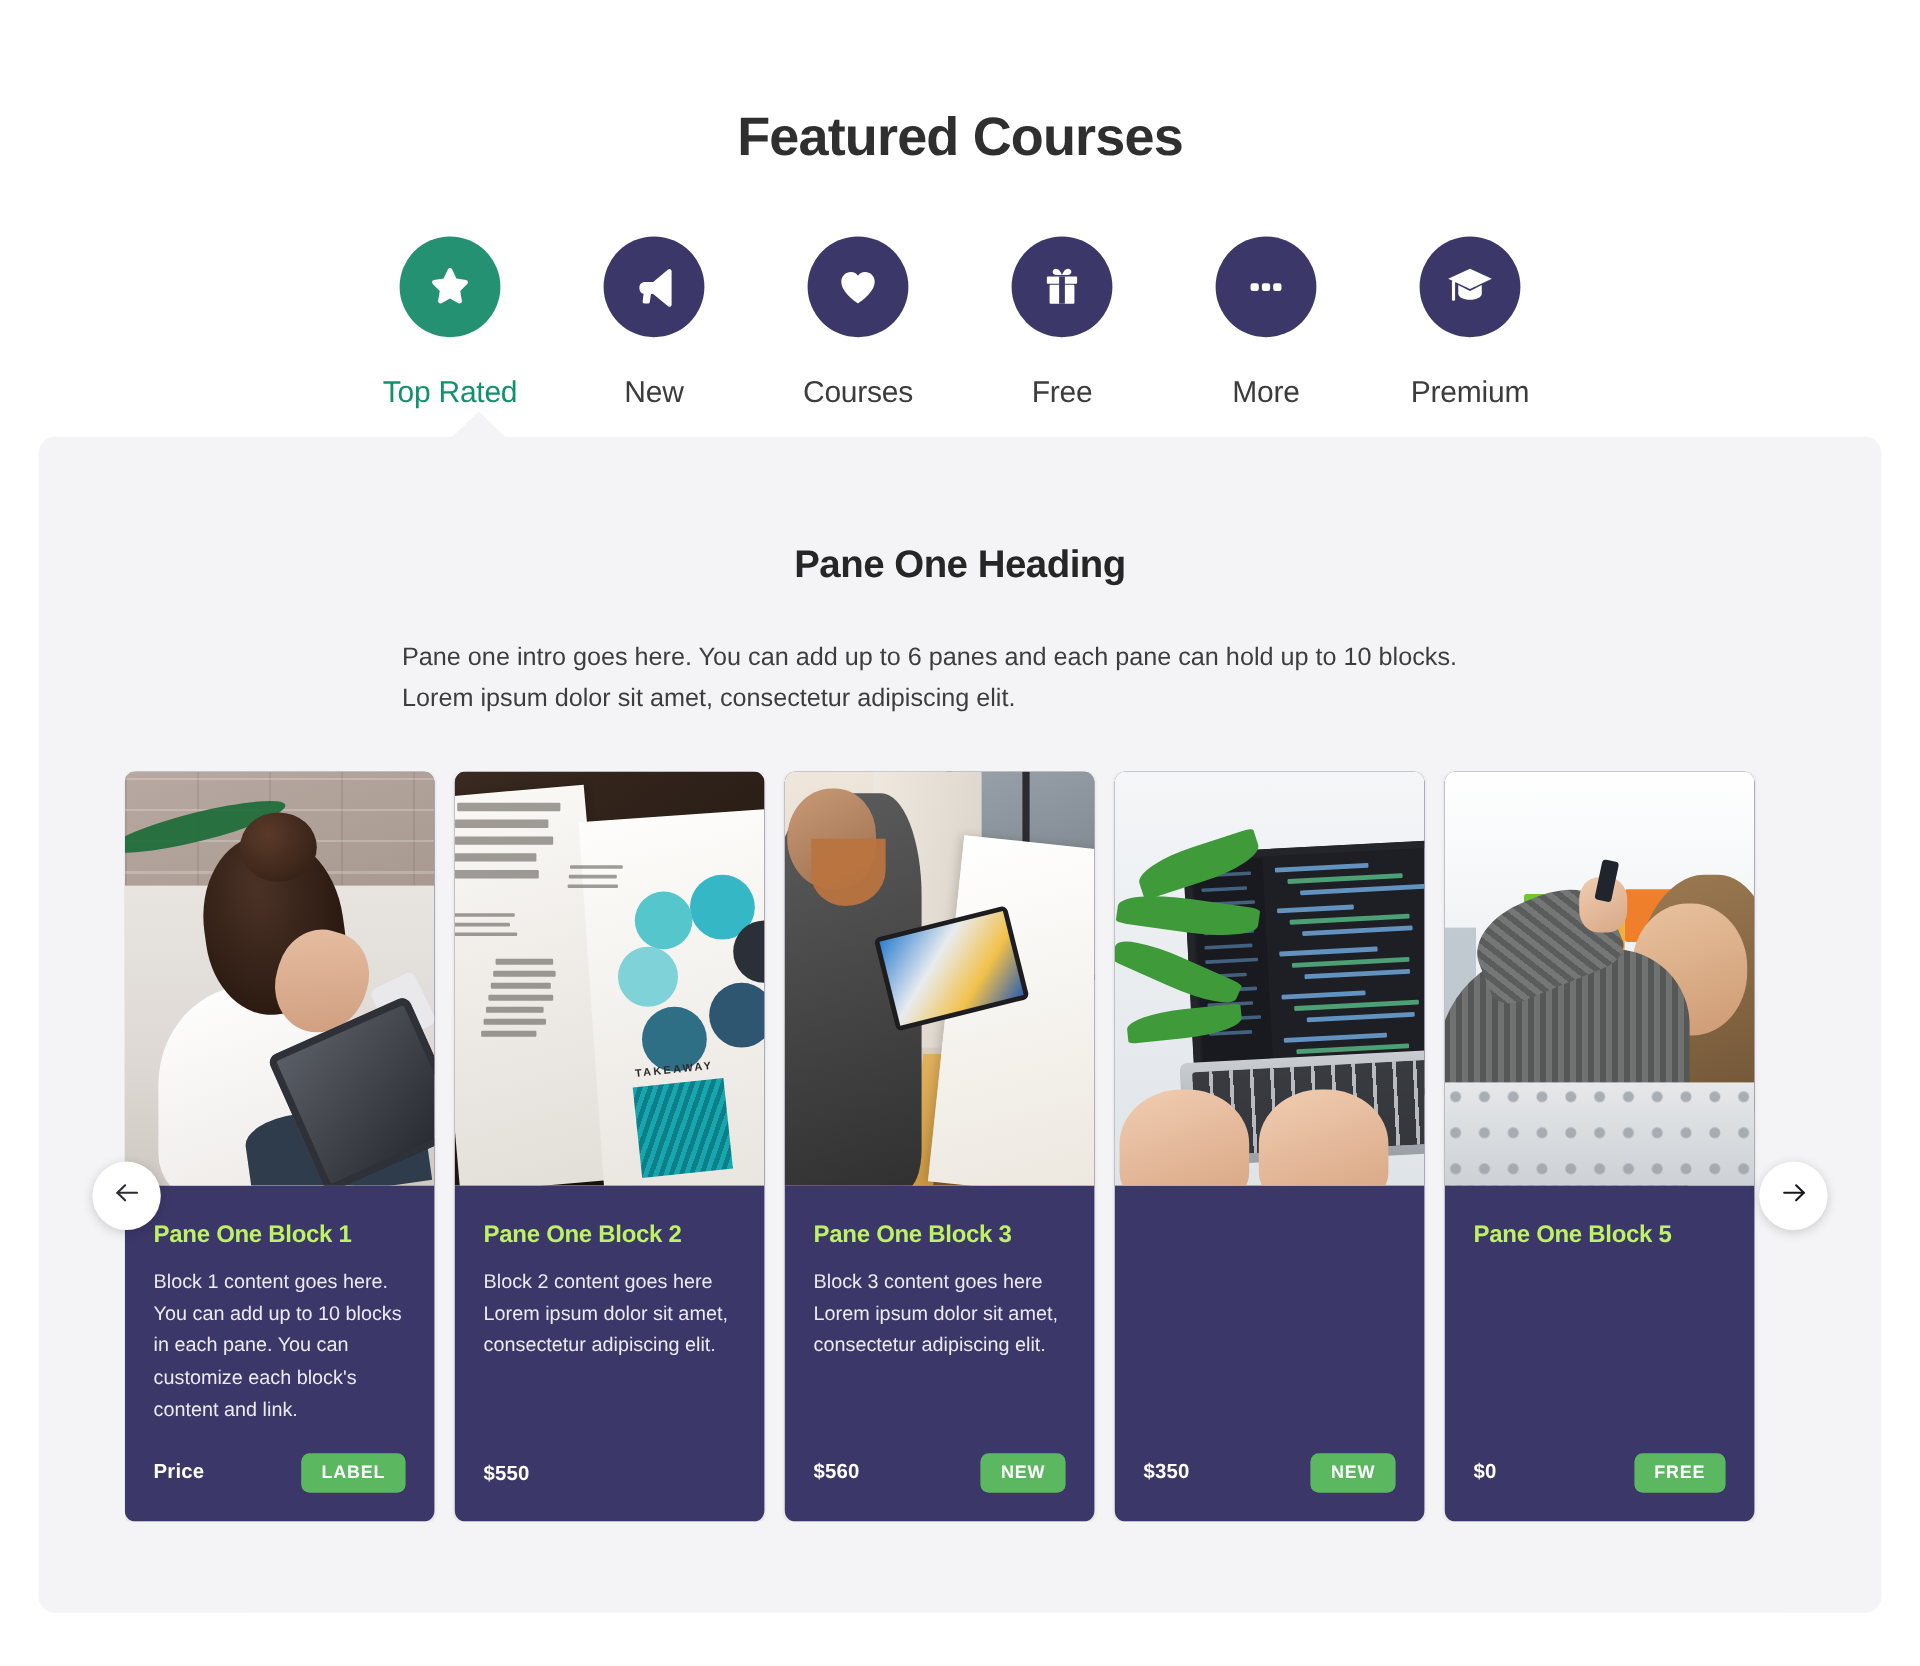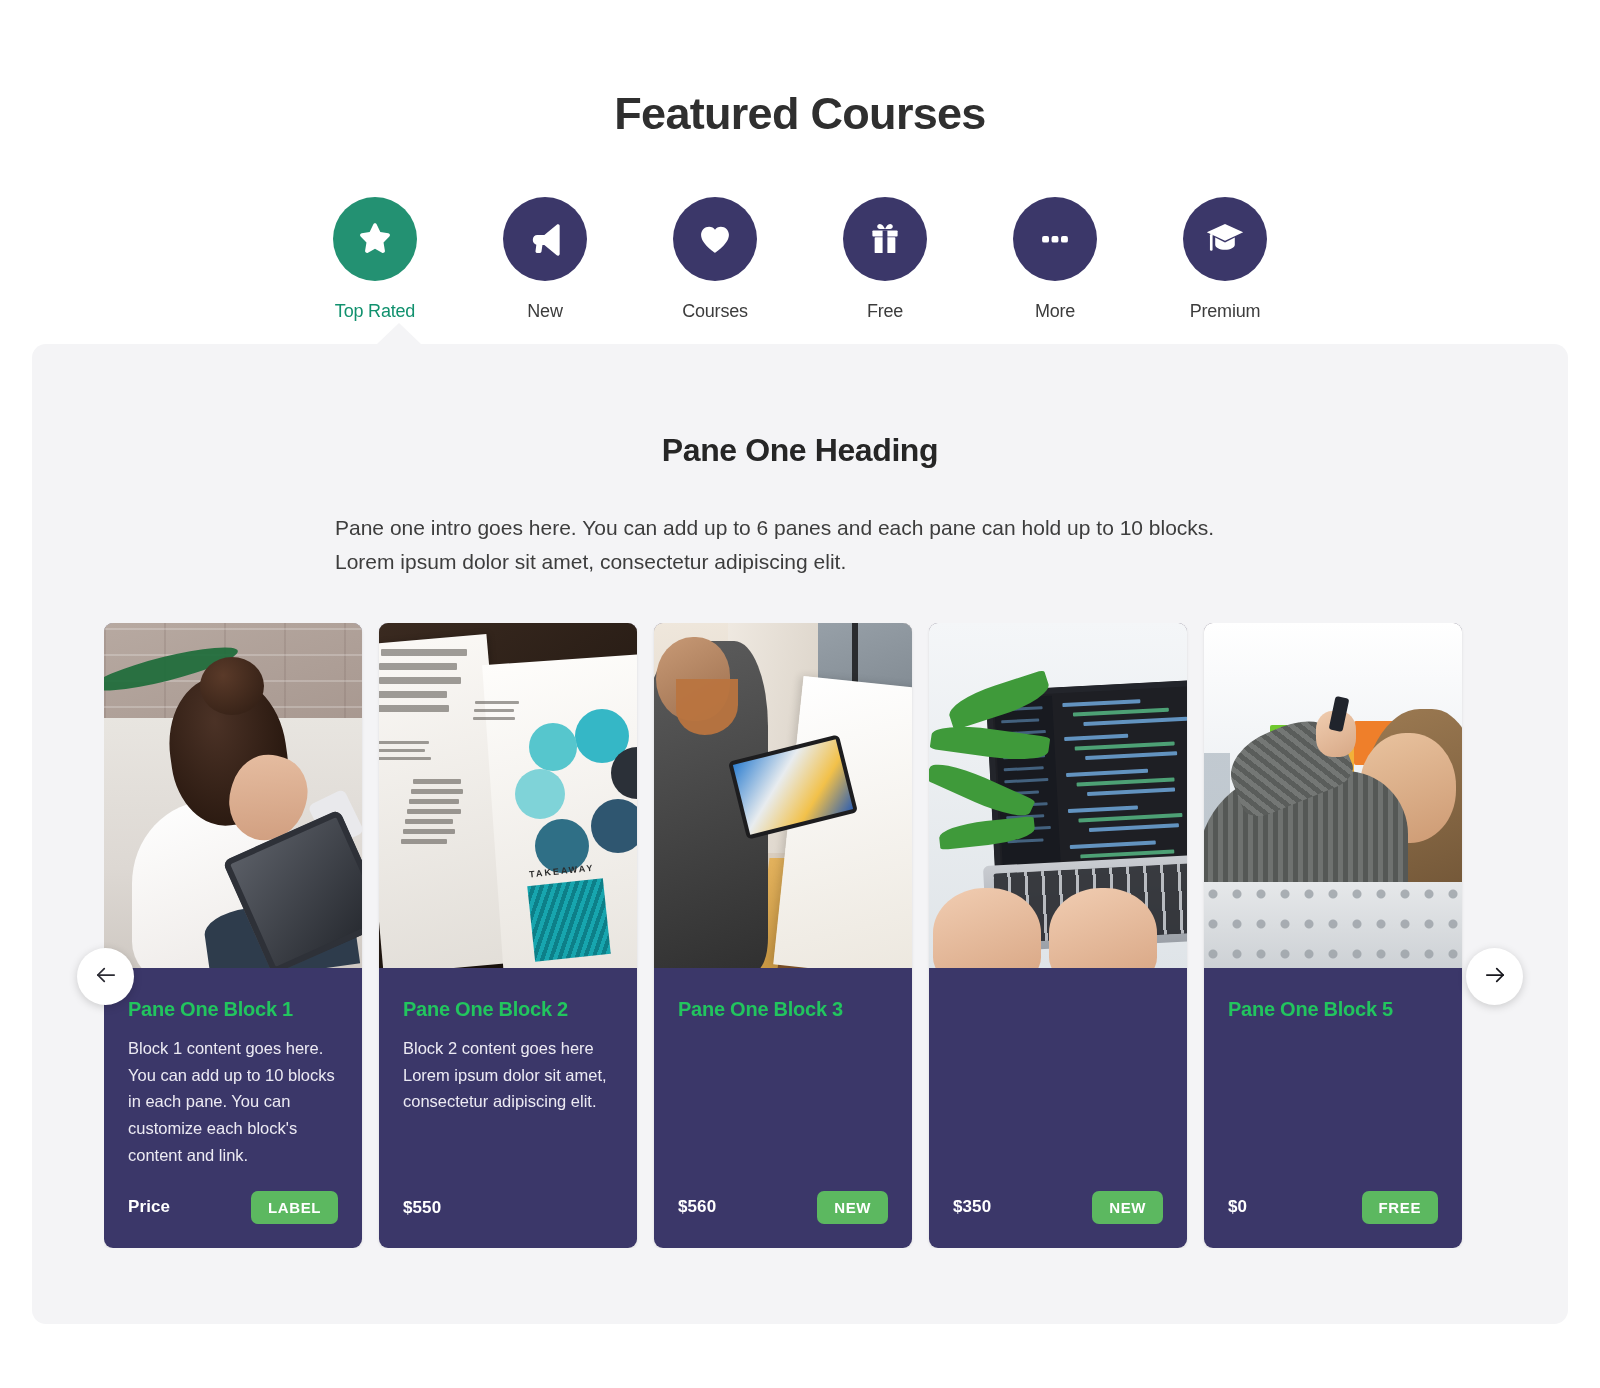--- a/index.html
+++ b/index.html
@@ -41,22 +41,22 @@
     width: 84px;
     height: 84px;
     border-radius: 50%;
     background: #3b3769;
     display: flex;
     align-items: center;
     justify-content: center;
   }
   .tab.active .tab-circle { background: #239172; }
   .tab-label {
-    margin-top: 20px;
-    font-size: 18px;
+    margin-top: 32px;
+    font-size: 25px;
     color: #3c3c3c;
     white-space: nowrap;
     letter-spacing: -0.2px;
   }
   .tab.active .tab-label { color: #11916e; }
   .tab-circle svg { display: block; }
 
   
   .panel {
     position: relative;
@@ -124,21 +124,21 @@
 
   .card-body {
     padding: 30px 24px 0 24px;
     flex: 1;
     display: flex;
     flex-direction: column;
   }
   .card-title {
     font-size: 20px;
     font-weight: bold;
-    color: #22c55e;
+    color: #bef264;
     letter-spacing: -0.25px;
   }
   .card-text {
     margin-top: 14px;
     font-size: 16.5px;
     line-height: 1.62;
     color: #eceaf3;
   }
   .card-foot {
     margin-top: auto;
@@ -491,20 +491,21 @@
           <div class="p3-canvas"></div>
           <div class="p3-man"></div>
           <div class="p3-head"></div>
           <div class="p3-beard"></div>
           <div class="p3-tab">
               <div class="p3-tabscr"></div>
             </div>
         </div>
         <div class="card-body">
           <h3 class="card-title">Pane One Block 3</h3>
+          <p class="card-text">Block 3 content goes here Lorem ipsum dolor sit amet, consectetur adipiscing elit.</p>
         </div>
         <div class="card-foot">
           <span class="card-price">$560</span>
           <span class="card-badge">NEW</span>
         </div>
       </article>
 
       <article class="card">
         <div class="card-photo">
           <div class="ph p4-bg"></div>

